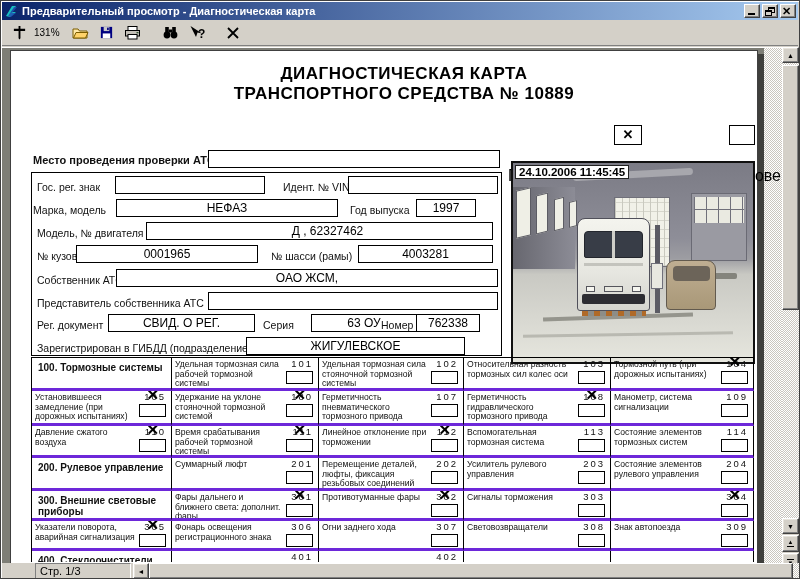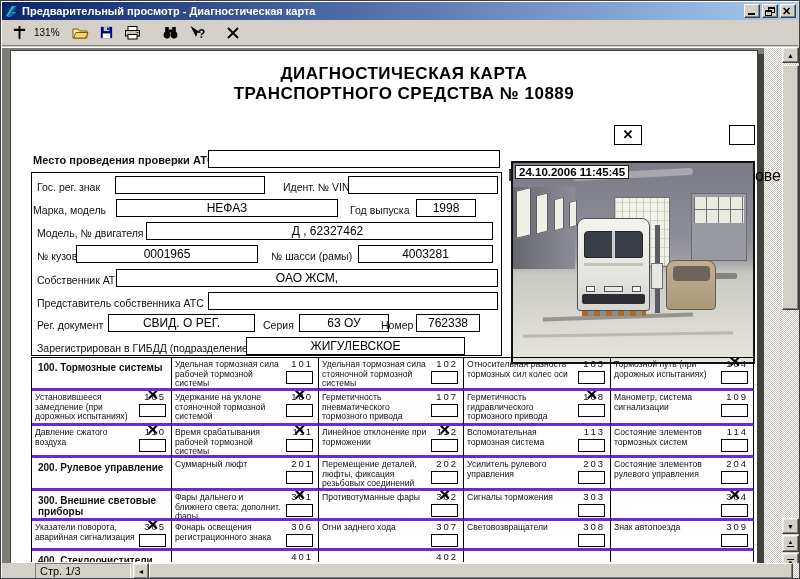--- a/index.html
+++ b/index.html
@@ -223,40 +223,40 @@
       <div class="groupbox" style="left:20px;top:121px;width:471px;height:184px;"></div>
 
       <span class="flabel" style="left:26px;top:130px;">Гос. рег. знак</span>
       <span class="inp" style="left:104px;top:125px;width:150px;"></span>
       <span class="flabel" style="left:272px;top:130px;">Идент. № VIN</span>
       <span class="inp" style="left:337px;top:125px;width:150px;"></span>
 
       <span class="flabel" style="left:22px;top:153px;">Марка,  модель</span>
       <span class="inp" style="left:105px;top:148px;width:222px;">НЕФАЗ</span>
       <span class="flabel" style="left:339px;top:153px;">Год выпуска</span>
-      <span class="inp" style="left:405px;top:148px;width:60px;">1998</span>
+      <span class="inp" style="left:405px;top:148px;width:60px;">1997</span>
 
       <span class="flabel" style="left:26px;top:176px;">Модель, № двигателя</span>
       <span class="inp" style="left:135px;top:171px;width:347px;padding-left:16px;">Д ,  62327462</span>
 
       <span class="flabel" style="left:26px;top:199px;">№ кузова</span>
       <span class="inp" style="left:65px;top:194px;width:182px;">0001965</span>
       <span class="flabel" style="left:260px;top:199px;">№ шасси (рамы)</span>
       <span class="inp" style="left:347px;top:194px;width:135px;">4003281</span>
 
       <span class="flabel" style="left:26px;top:223px;">Собственник АТС</span>
       <span class="inp" style="left:105px;top:218px;width:382px;">ОАО    ЖСМ,</span>
 
       <span class="flabel" style="left:26px;top:246px;">Представитель собственника АТС</span>
       <span class="inp" style="left:197px;top:241px;width:290px;"></span>
 
       <span class="flabel" style="left:26px;top:268px;">Рег. документ</span>
       <span class="inp" style="left:97px;top:263px;width:147px;">СВИД.  О  РЕГ.</span>
       <span class="flabel" style="left:252px;top:268px;">Серия</span>
-      <span class="inp" style="left:288px;top:263px;width:90px;">63  ОУ</span>
+      <span class="inp" style="left:300px;top:263px;width:106px;">63  ОУ</span>
       <span class="flabel" style="left:370px;top:268px;">Номер</span>
       <span class="inp" style="left:405px;top:263px;width:64px;">762338</span>
 
       <span class="flabel" style="left:26px;top:291px;">Зарегистрирован  в  ГИБДД  (подразделение)</span>
       <span class="inp" style="left:235px;top:286px;width:219px;">ЖИГУЛЕВСКОЕ</span>
 
       <div class="photo">
         <div class="ph-duct"></div>
         <div class="ph-wall-left"></div>
         <div class="ph-win" style="left:3px;top:26px;width:15px;height:48px;"></div>

